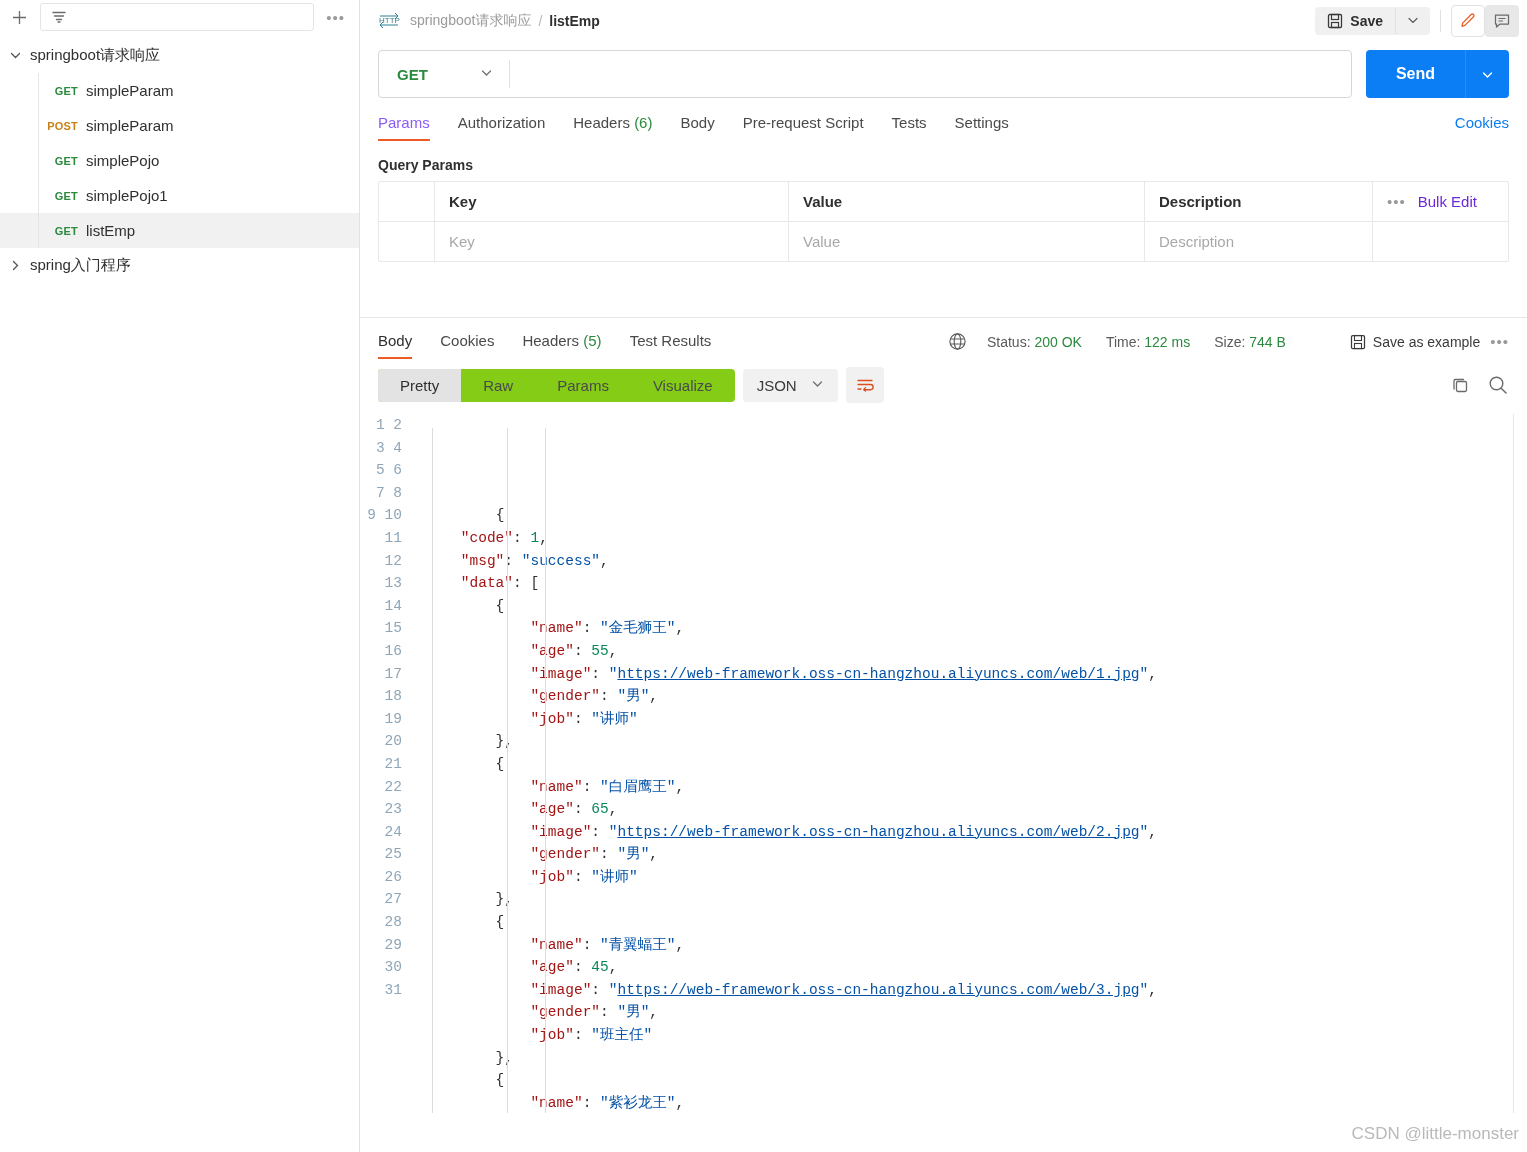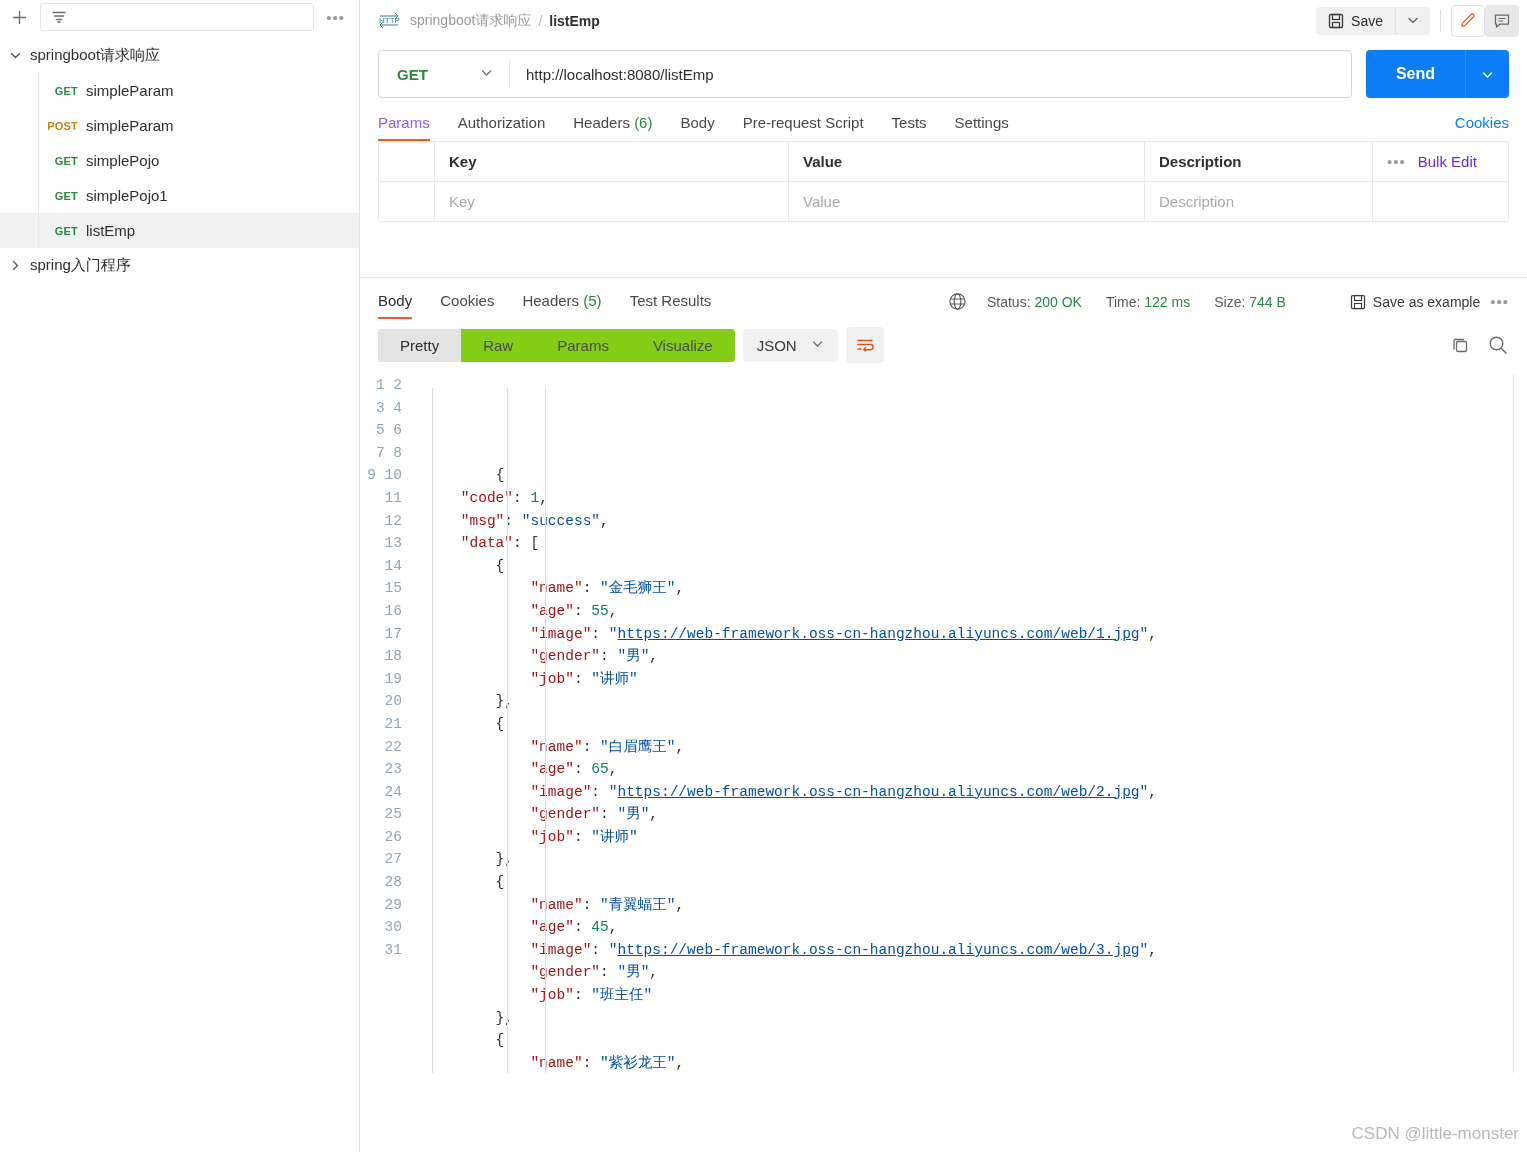--- a/index.html
+++ b/index.html
@@ -75,21 +75,21 @@
     width: 22px; height: 20px; margin-right: 10px; position: relative;
     display: flex; align-items: center; justify-content: center;
   }
   .crumb { font-size: 14px; color: #9a9a9a; cursor: pointer; }
   .crumb-sep { font-size: 14px; color: #b8b8b8; margin: 0 7px; }
   .crumb-cur { font-size: 14px; color: #2f2f2f; font-weight: bold; }
   .hdr-right { margin-left: auto; display: flex; align-items: center; gap: 0; }
   .save-grp { display: flex; align-items: center; background: #f0f0f0; border-radius: 4px; overflow: hidden; }
   .save-btn {
     display: flex; align-items: flex-end; gap: 7px; padding: 6px 12px;
-    font-size: 14px; color: #2f2f2f; cursor: pointer;
+    font-size: 14px; color: #2f2f2f; cursor: pointer; font-weight: bold;
   }
   .save-caret {
     padding: 6px 11px; cursor: pointer; color: #5a5a5a; font-size: 11px;
     border-left: 1px solid #e0e0e0;
   }
   .hdr-divider { width: 1px; height: 22px; background: #e0e0e0; margin: 0 10px; }
   .icon-btn {
     width: 34px; height: 32px; display: flex; align-items: center; justify-content: center;
     border-radius: 4px; cursor: pointer;
   }
@@ -346,21 +346,20 @@
     <div class="url-box">
       <div class="method-sel">
         <span class="mtxt">GET</span>
         <span class="mcar">
           <svg width="13" height="13" viewBox="0 0 13 13">
               <path d="M2.5 5 L6.5 9 L10.5 5" stroke="#707070" stroke-width="1.25" fill="none" stroke-linecap="round"></path>
             </svg>
         </span>
       </div>
       <div class="url-div"></div>
-      <input class="url-input" type="text" value="http://localhost:8080/listEmp" style="">
     </div>
     <div class="send-grp">
       <div class="send-btn">Send</div>
       <div class="send-caret">
         <svg width="13" height="13" viewBox="0 0 13 13">
             <path d="M2.5 5 L6.5 9 L10.5 5" stroke="#fff" stroke-width="1.4" fill="none" stroke-linecap="round"></path>
           </svg>
       </div>
     </div>
   </div>
@@ -384,20 +383,21 @@
     </div>
     <div class="rtab">
       <span>Tests</span>
     </div>
     <div class="rtab">
       <span>Settings</span>
     </div>
     <div class="cookies-link">Cookies</div>
   </div>
 
+  <div class="qp-title">Query Params</div>
 
   <div class="ptable">
     <div class="prow">
       <div class="pcell c-check"></div>
       <div class="pcell c-key hdr-txt">Key</div>
       <div class="pcell c-val hdr-txt">Value</div>
       <div class="pcell c-desc hdr-txt">Description</div>
       <div class="pcell c-act">
         <span class="dots3">•••</span>
         <span class="bulk">Bulk Edit</span>

